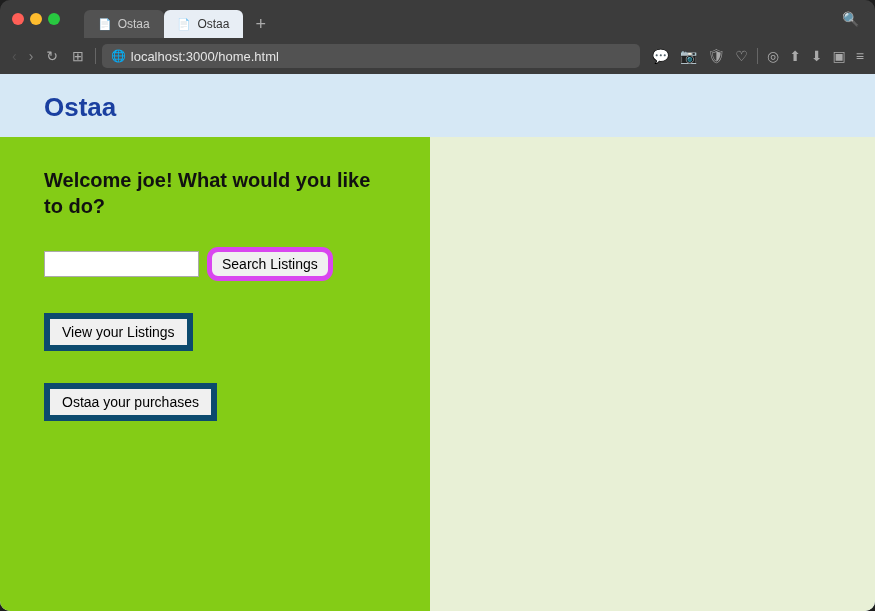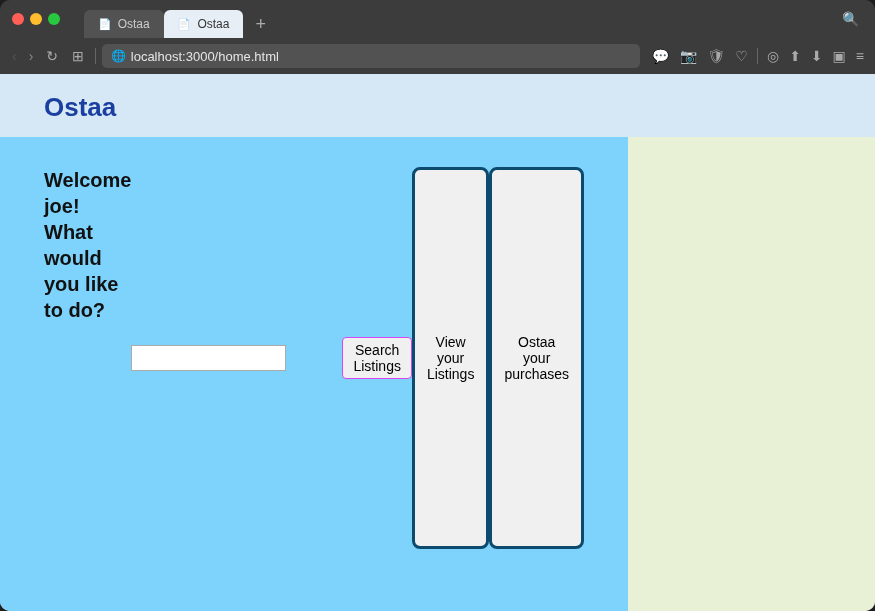--- a/index.html
+++ b/index.html
@@ -192,24 +192,25 @@
       font-weight: bold;
     }
 
     .page-body {
       display: flex;
       flex: 1;
       overflow: hidden;
     }
 
     .left-panel {
-      background: #7dd3fc;
+      background: #84cc16;
       flex: 0 0 430px;
       padding: 30px 44px;
       display: flex;
+      flex-direction: column;
       gap: 0;
     }
 
     .right-panel {
       background: #e8f0d6;
       flex: 1;
     }
 
     .welcome-text {
       font-size: 20px;
@@ -230,35 +231,34 @@
       border: 1px solid #aaa;
       background: white;
       padding: 4px 8px;
       font-size: 14px;
       width: 155px;
       outline: none;
     }
 
     .search-button {
       background: #f0f0f0;
-      border: 1px solid #d946ef;
+      border: 5px solid #d946ef;
       padding: 4px 10px;
       font-size: 14px;
       cursor: pointer;
-      border-radius: 4px;
-      margin-left: 48px;
+      border-radius: 11px;
     }
 
     .action-button {
       background: #f0f0f0;
-      border: 3px solid #0c4a6e;
-      padding: 16px 12px;
-      font-size: 14px;
-      cursor: pointer;
-      border-radius: 8px;
+      border: 6px solid #0c4a6e;
+      padding: 5px 12px;
+      font-size: 14px;
+      cursor: pointer;
+      border-radius: 0;
       display: inline-block;
       margin-bottom: 32px;
       width: fit-content;
     }
   </style>
 </head>
 <body>
 
 <div class="browser-window">
 

